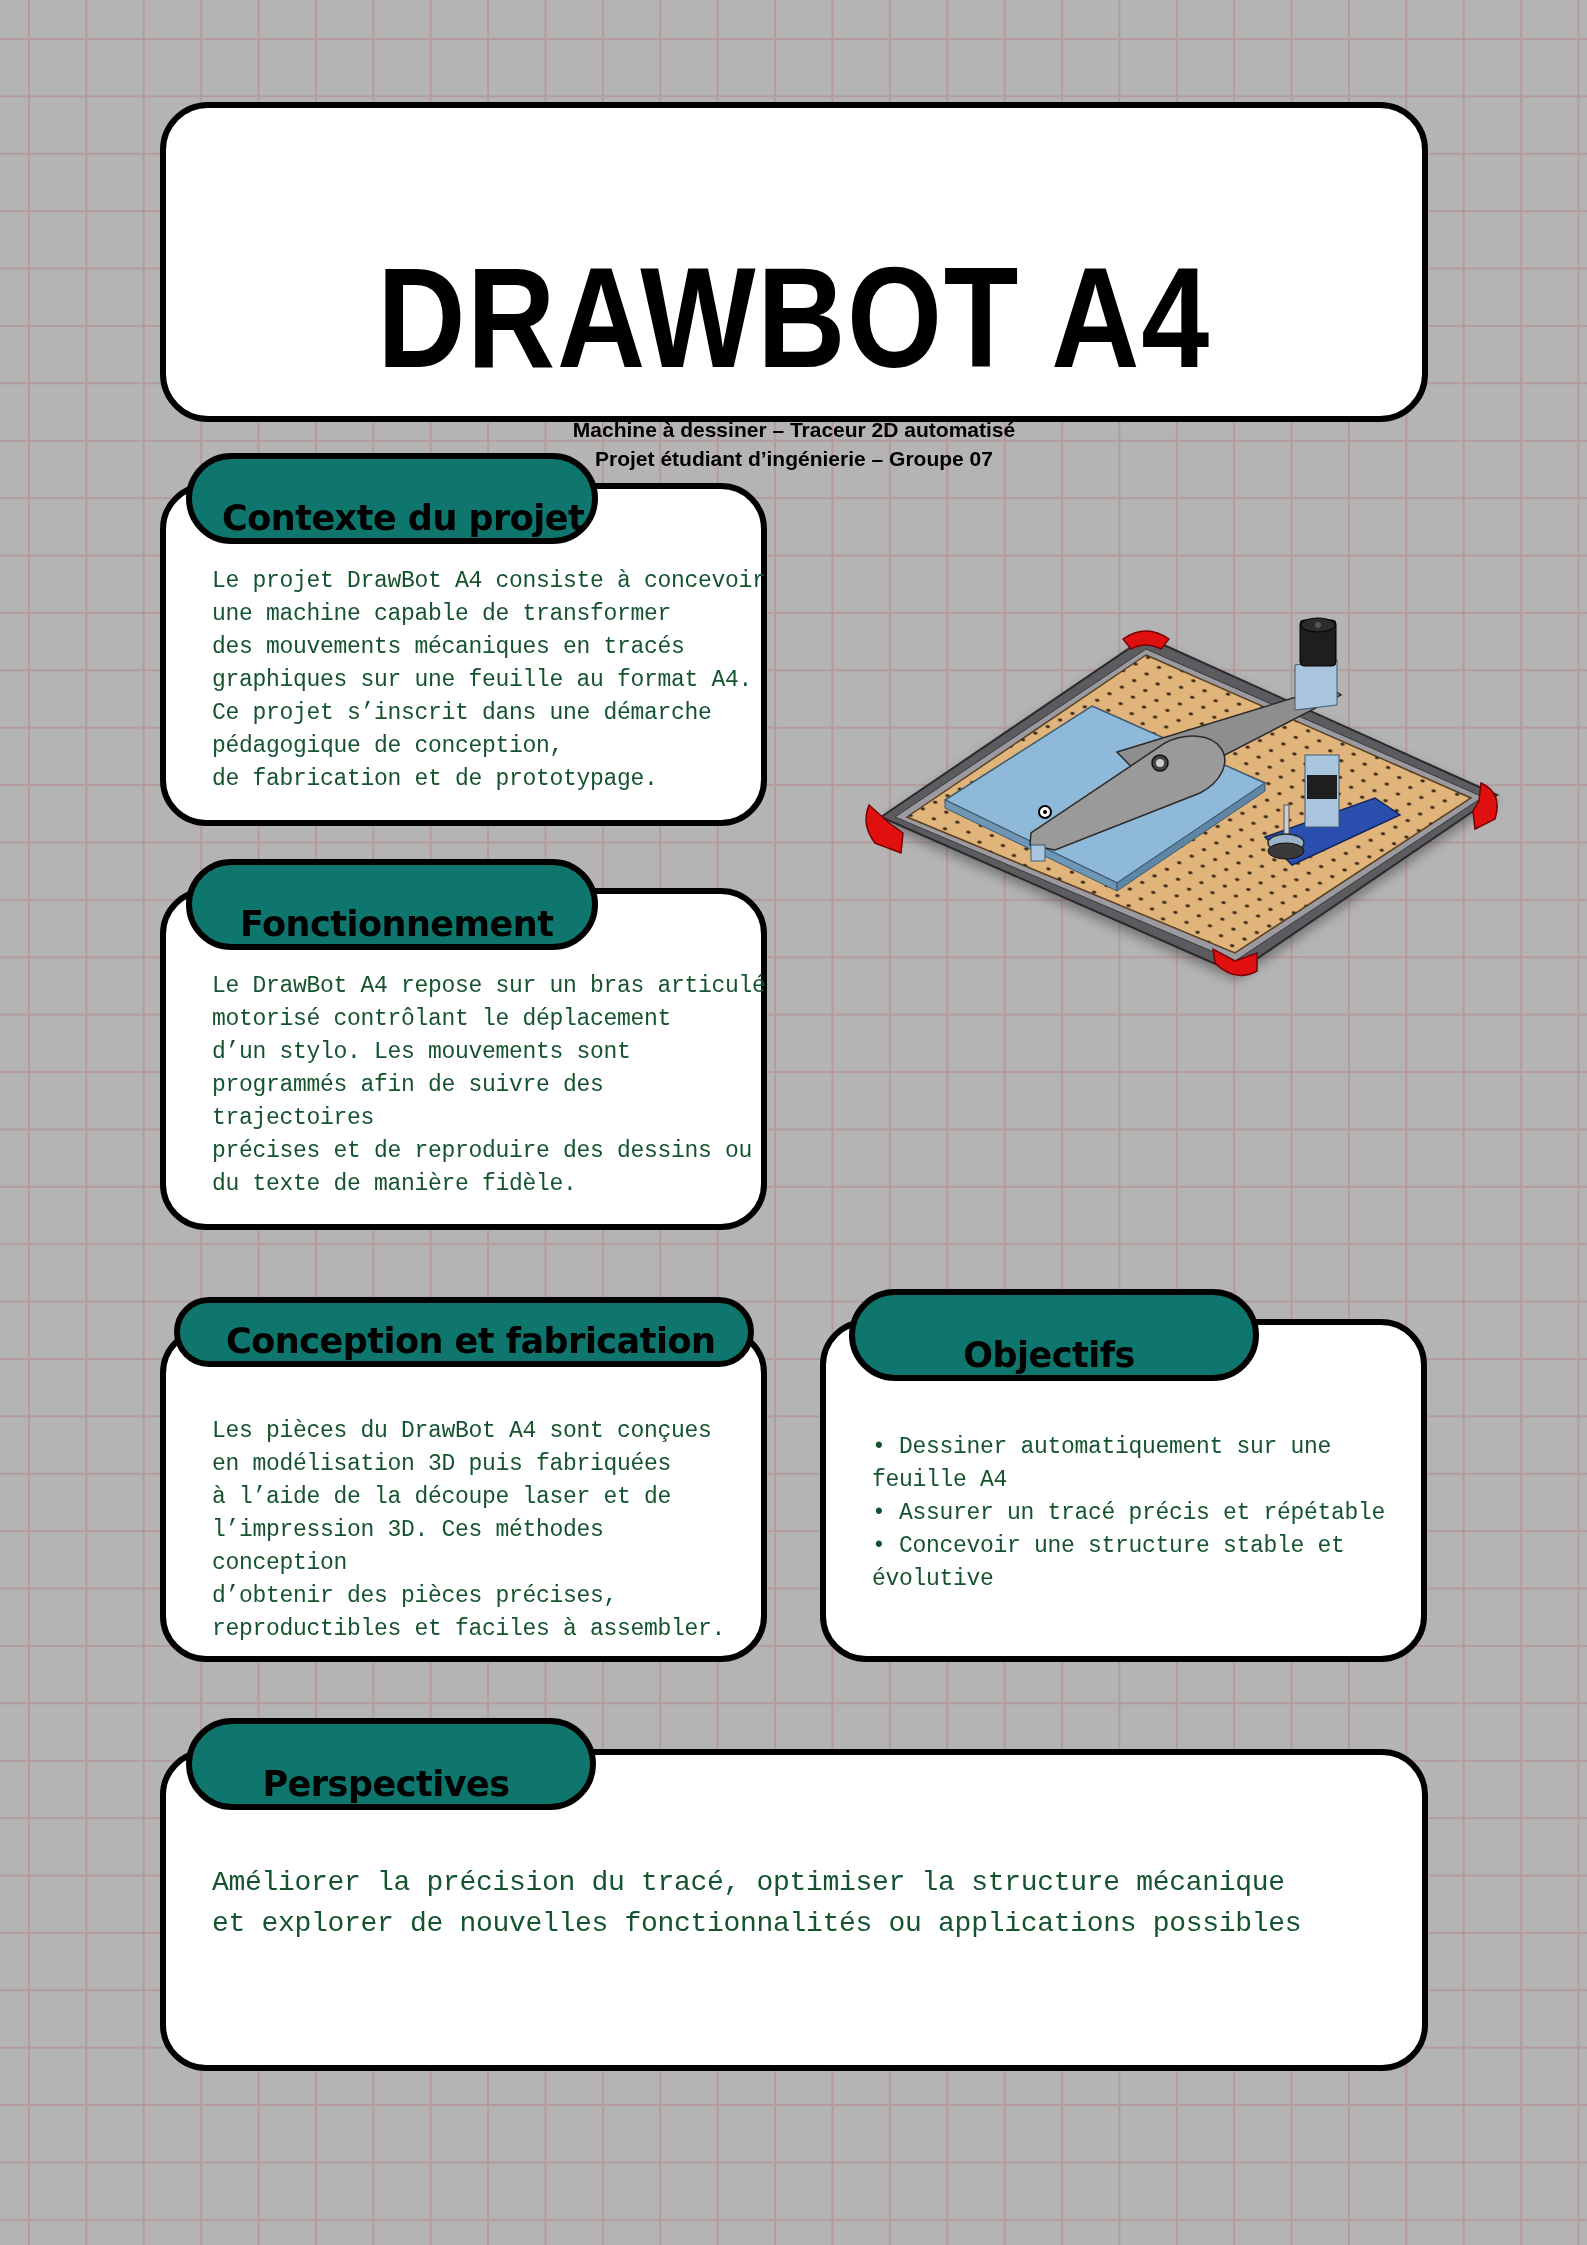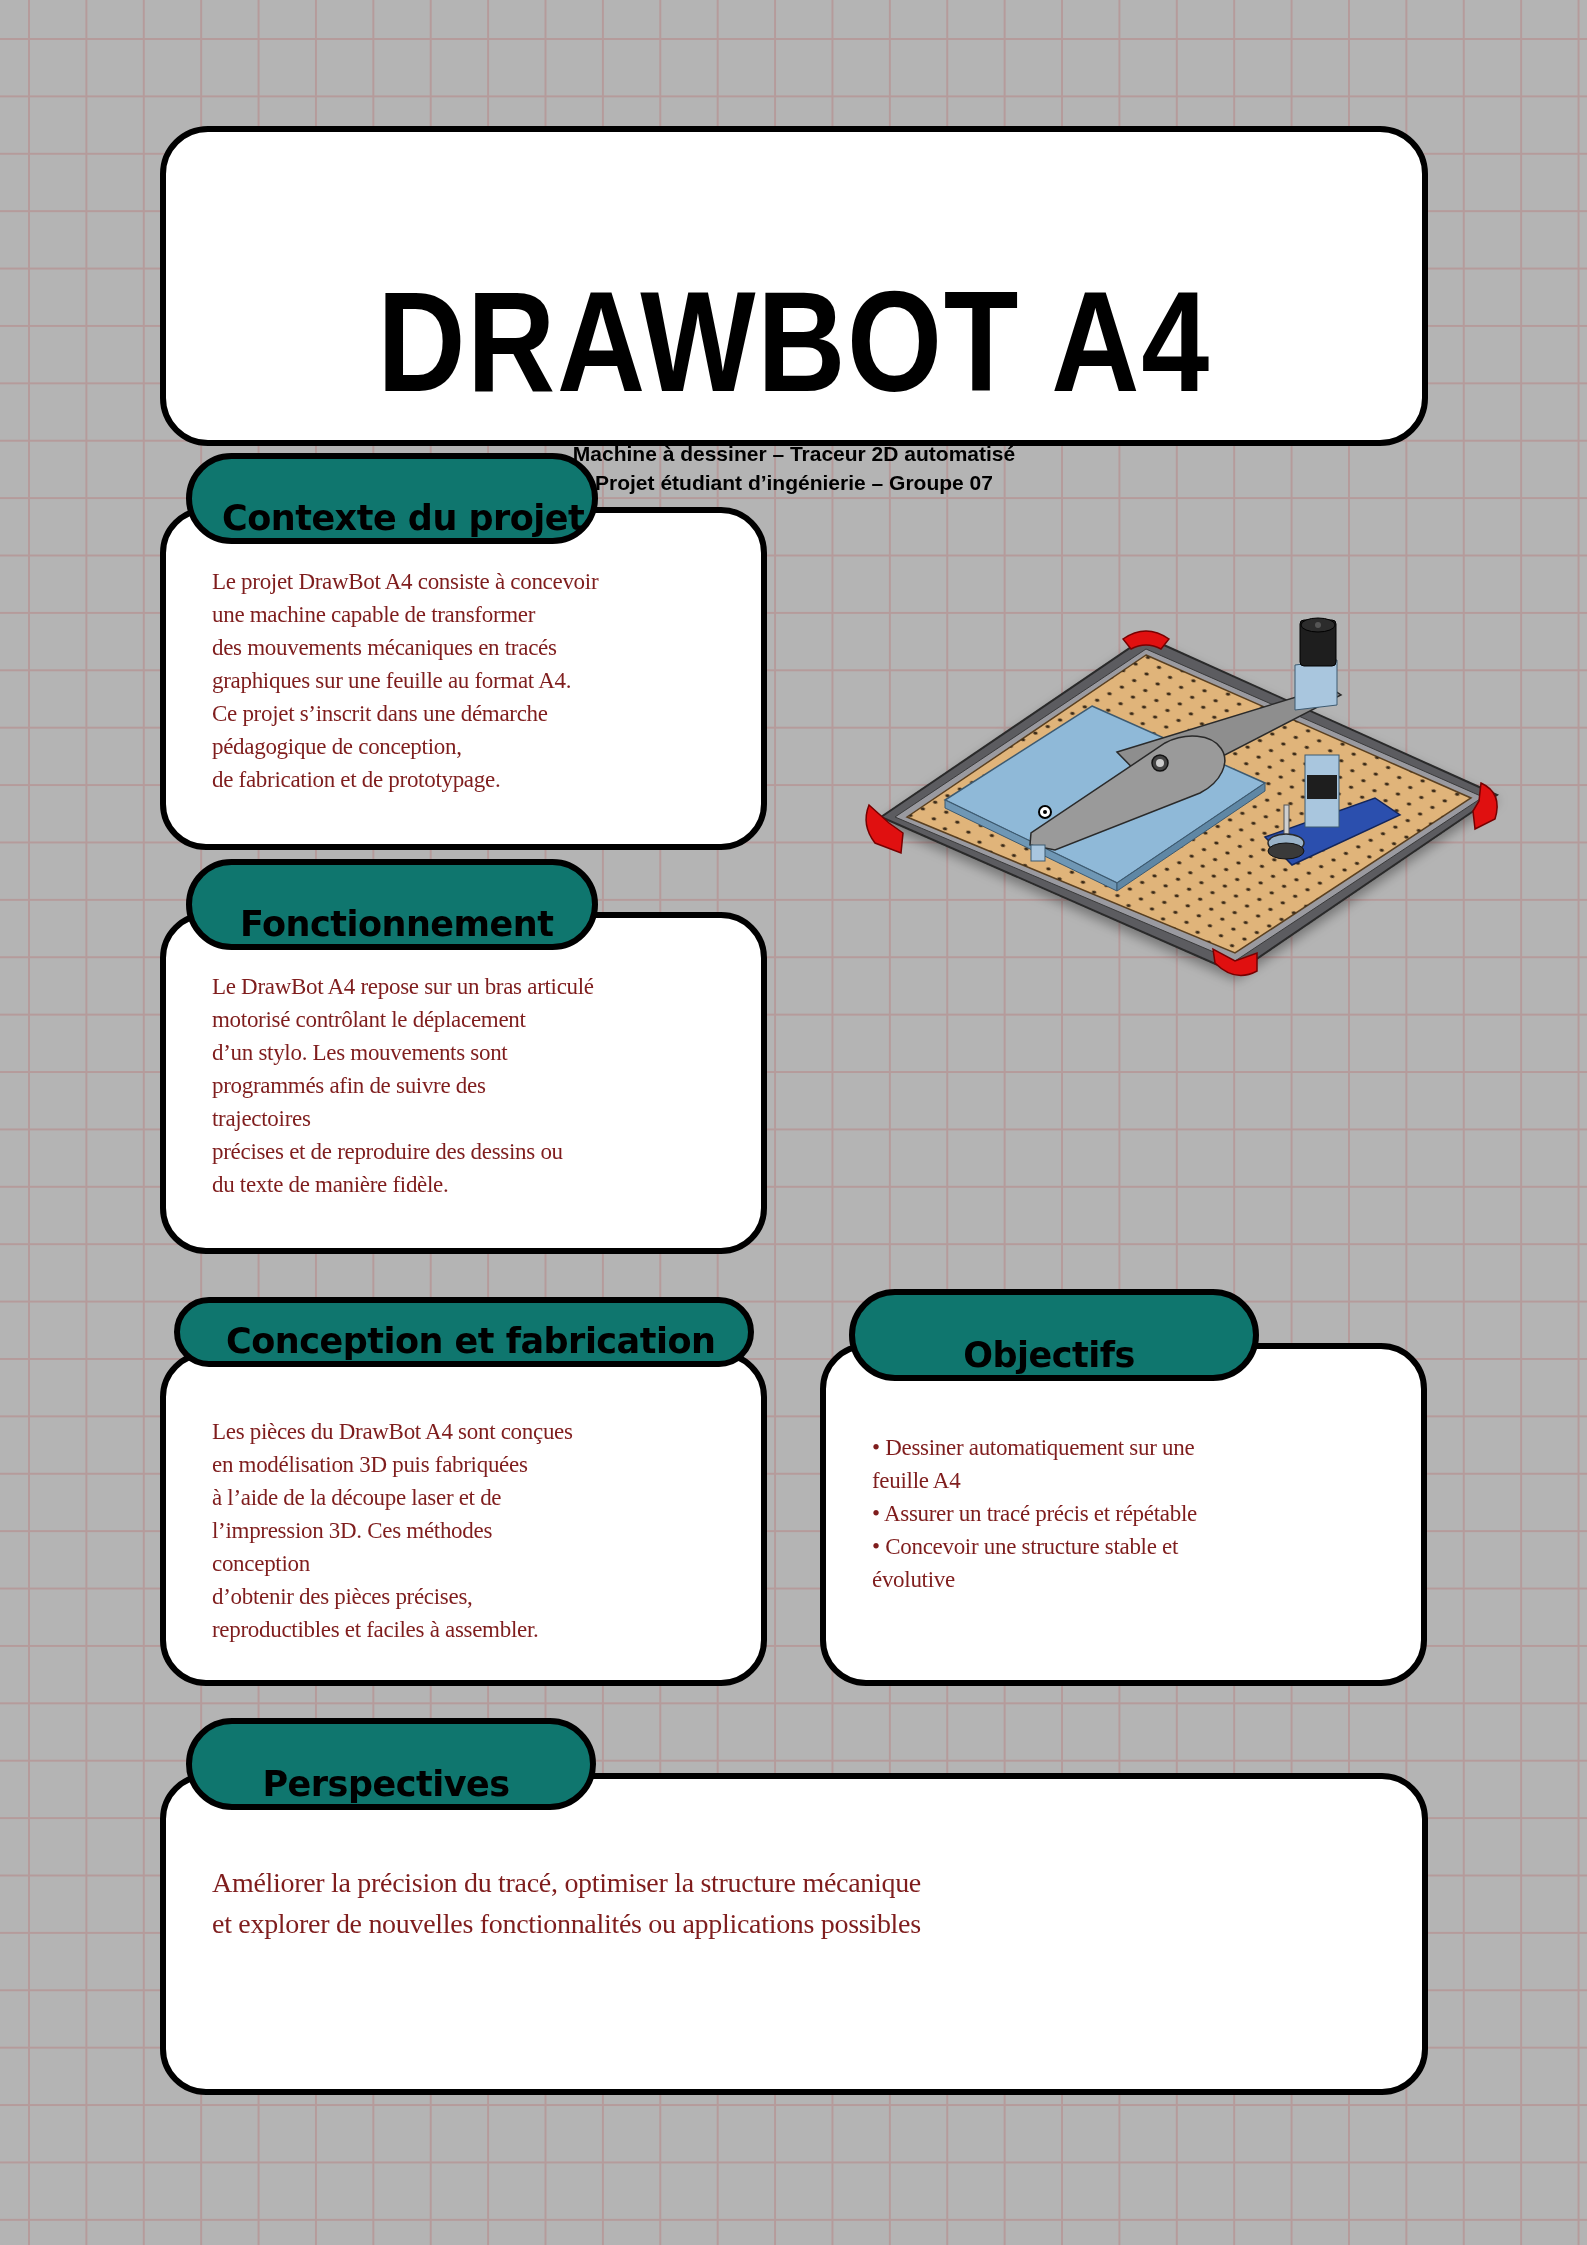--- a/index.html
+++ b/index.html
@@ -16,45 +16,44 @@
     background-position: 28px 38px;
     font-family: "DejaVu Sans", "Liberation Sans", sans-serif;
     color: #000;
   }
   .card {
     position: absolute;
     background: #fff;
     border: 6px solid #000;
     border-radius: 46px;
     box-sizing: border-box;
-    margin-top: 24px;
   }
   .pill {
     position: absolute;
     background: #0f766e;
     border: 6px solid #000;
     border-radius: 48px;
     box-sizing: border-box;
     display: flex;
     align-items: flex-end;
     z-index: 2;
   }
   .pill-label {
     font-family: "DejaVu Sans", sans-serif;
     font-weight: bold;
     font-size: 35px;
     letter-spacing: -0.5px;
     white-space: nowrap;
   }
   .body-text {
     position: absolute;
-    font-family: Liberation Serif, serif;
+    font-family: Liberation Mono, monospace;
     font-size: 23px;
     line-height: 33px;
-    color: #7f1d1d;
+    color: #14532d;
     white-space: nowrap;
     letter-spacing: -0.3px;
   }
   .body-text .line { display: block; }
 
   
   #header-card { left: 160px; top: 102px; width: 1268px; height: 320px; border-radius: 48px; }
   #title {
     position: absolute;
     left: 0; right: 0;

